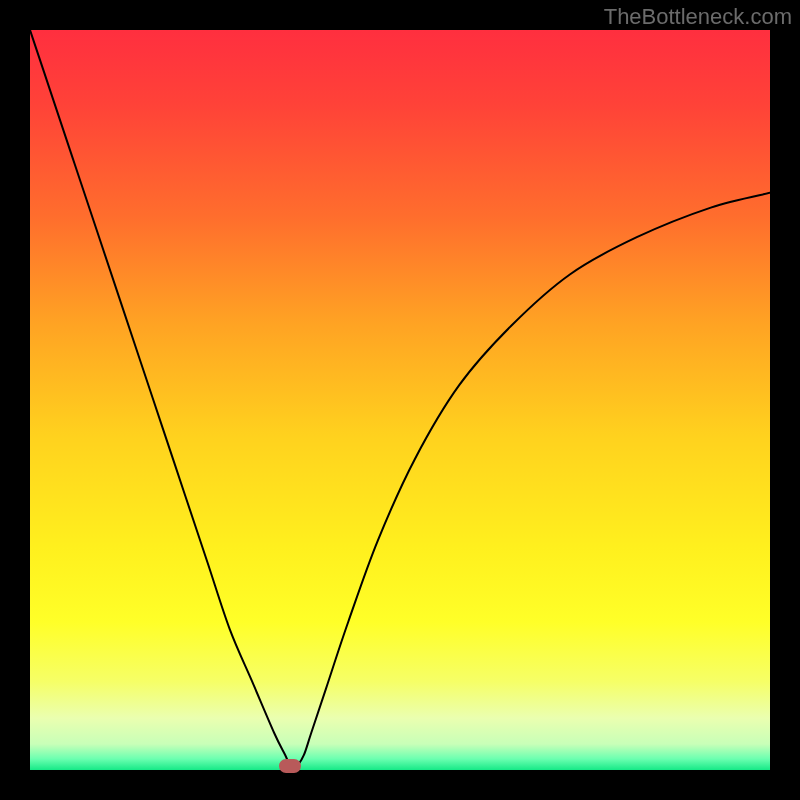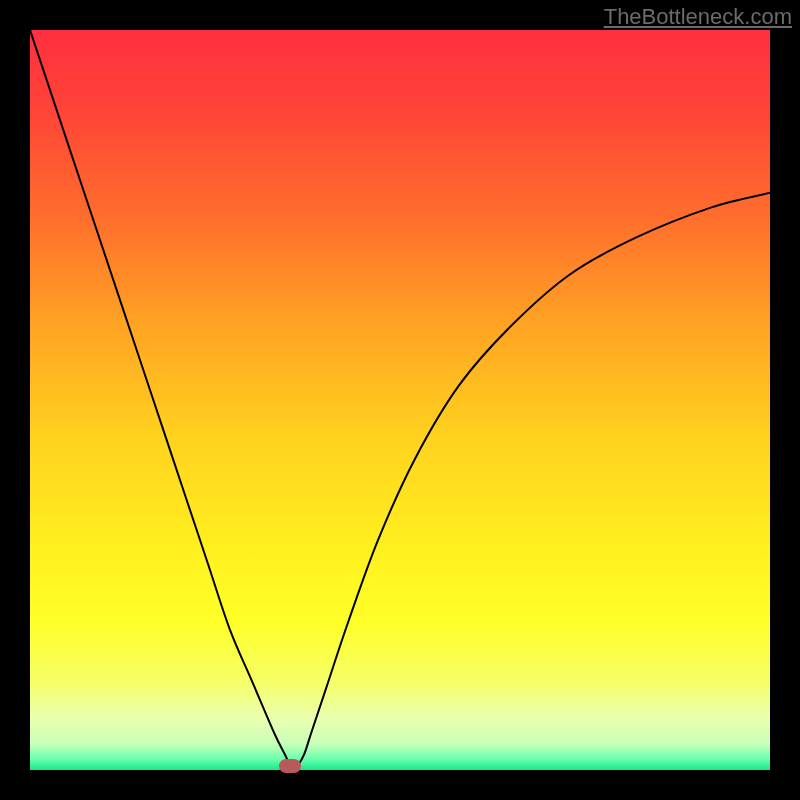--- a/index.html
+++ b/index.html
@@ -24,21 +24,20 @@
     inset: 0;
   }
   .attribution {
     position: absolute;
     top: 4px;
     right: 8px;
     color: #6b6b6b;
     font-size: 22px;
     font-weight: 500;
     z-index: 10;
-    text-decoration: underline;
   }
   svg.curve {
     position: absolute;
     inset: 0;
     width: 100%;
     height: 100%;
     z-index: 5;
   }
   .marker {
     position: absolute;

